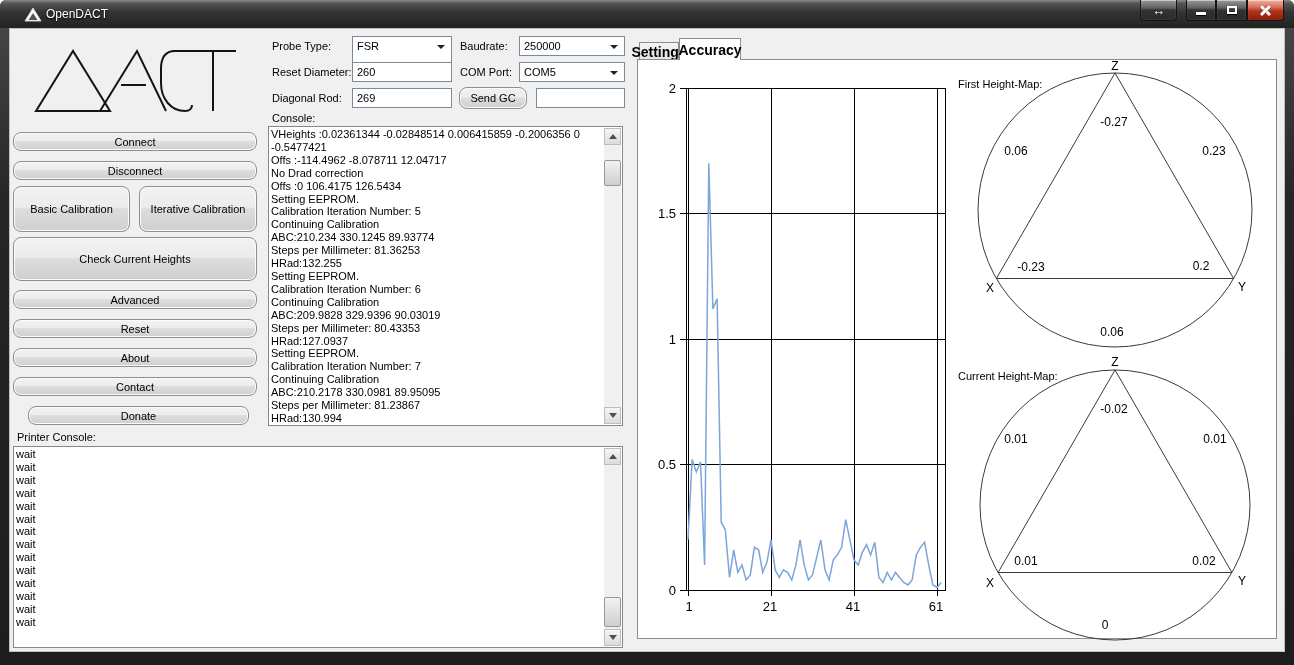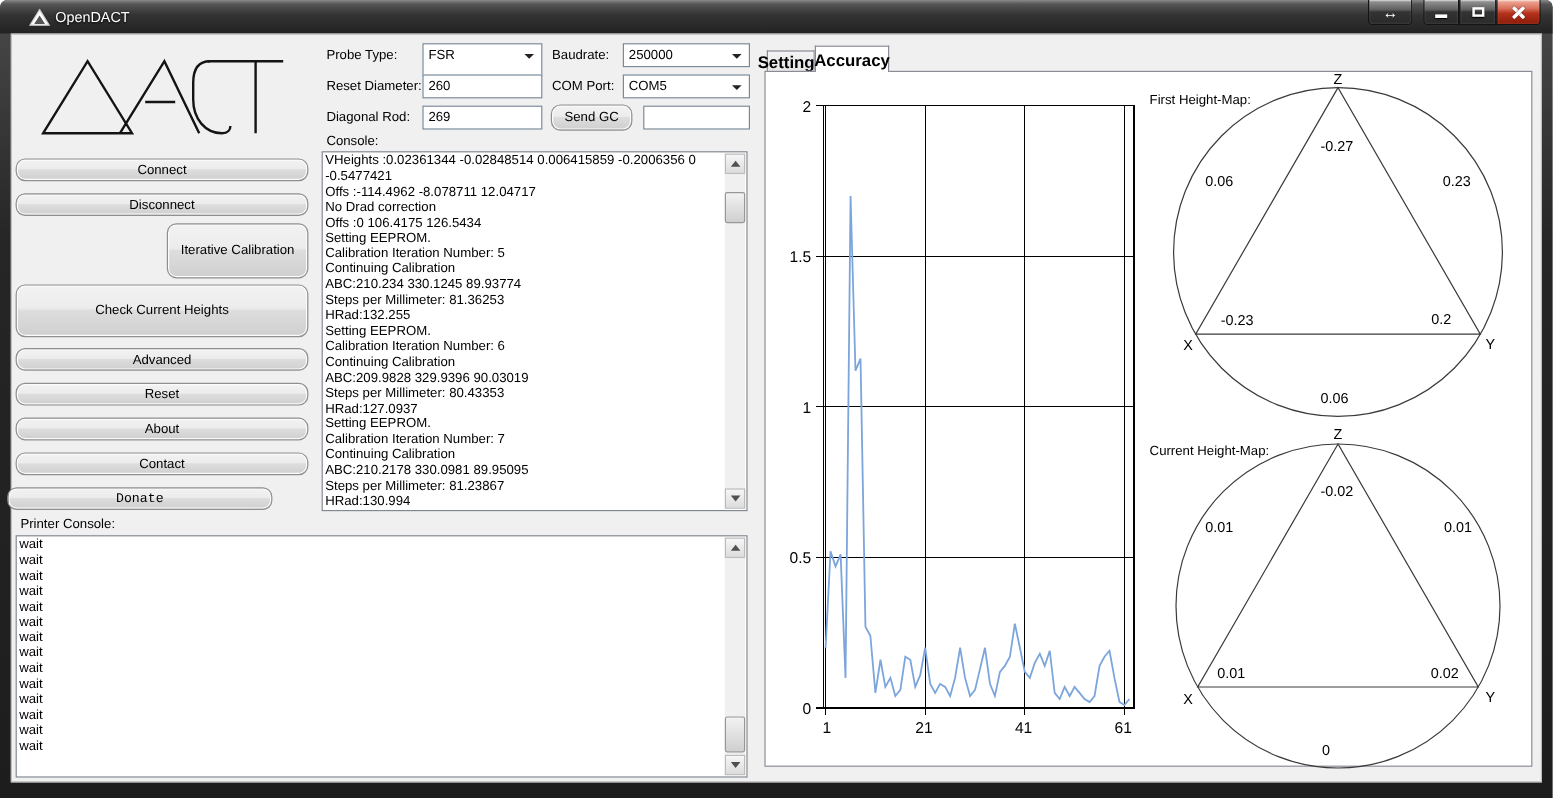--- a/index.html
+++ b/index.html
@@ -98,27 +98,28 @@
       <path d="M72,75 L109,15 L138,75"></path>
       <path d="M93,49 H118"></path>
       <path d="M147,15 C136,15 133,24 133,33 L133,47 C133,63 143,75 157,75 C162,75 164,72 164,69"></path>
       <path d="M145,15 H208"></path>
       <path d="M185,15 V75"></path>
     </g>
   </svg>
 
   <div class="btn" style="left:13px;top:132px;width:244px;height:19px;">Connect</div>
   <div class="btn" style="left:13px;top:161px;width:244px;height:19px;">Disconnect</div>
+  <div class="btn" style="left:13px;top:186px;width:117px;height:46px;">Basic Calibration</div>
   <div class="btn" style="left:139px;top:186px;width:118px;height:46px;">Iterative Calibration</div>
   <div class="btn" style="left:13px;top:237px;width:244px;height:44px;">Check Current Heights</div>
   <div class="btn" style="left:13px;top:290px;width:244px;height:19px;">Advanced</div>
   <div class="btn" style="left:13px;top:319px;width:244px;height:19px;">Reset</div>
   <div class="btn" style="left:13px;top:348px;width:244px;height:19px;">About</div>
   <div class="btn" style="left:13px;top:377px;width:244px;height:19px;">Contact</div>
-  <div class="btn" style="left:6px;top:406px;width:221px;height:19px;font-family:Liberation Mono, monospace;">Donate</div>
+  <div class="btn" style="left:28px;top:406px;width:221px;height:19px;">Donate</div>
 
   <span class="lbl" style="left:272px;top:40px;">Probe Type:</span>
   <div class="combo" style="left:352px;top:36px;width:100px;height:28px;"><span>FSR</span><span class="arrow"></span></div>
   <span class="lbl" style="left:460px;top:40px;">Baudrate:</span>
   <div class="combo" style="left:519px;top:36px;width:106px;height:20px;"><span>250000</span><span class="arrow"></span></div>
 
   <span class="lbl" style="left:272px;top:66px;">Reset Diameter:</span>
   <div class="tbox" style="left:352px;top:62px;width:100px;height:20px;">260</div>
   <span class="lbl" style="left:460px;top:66px;">COM Port:</span>
   <div class="combo" style="left:519px;top:62px;width:106px;height:20px;"><span>COM5</span><span class="arrow"></span></div>

